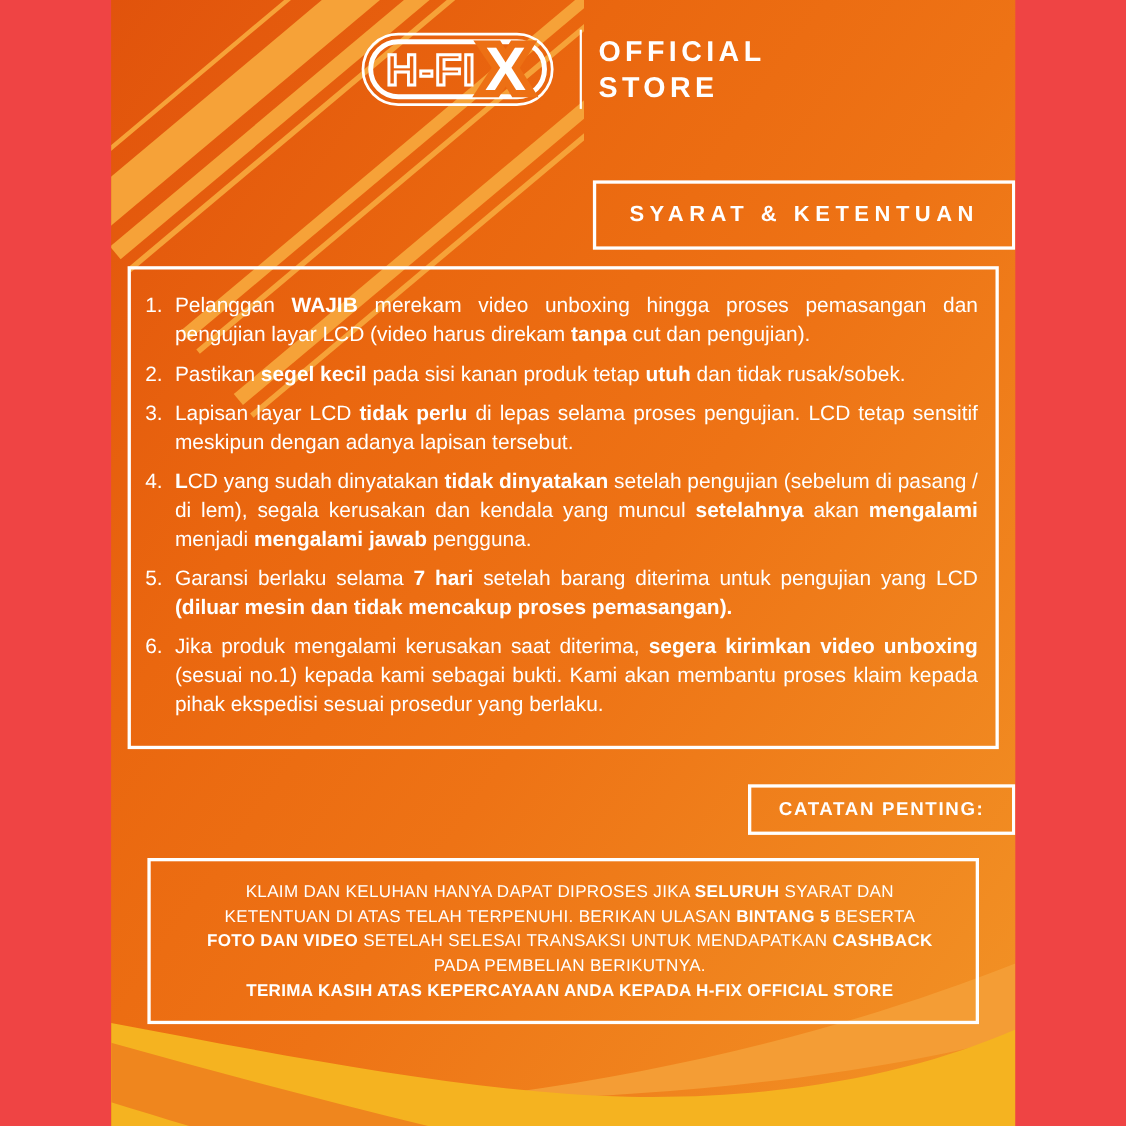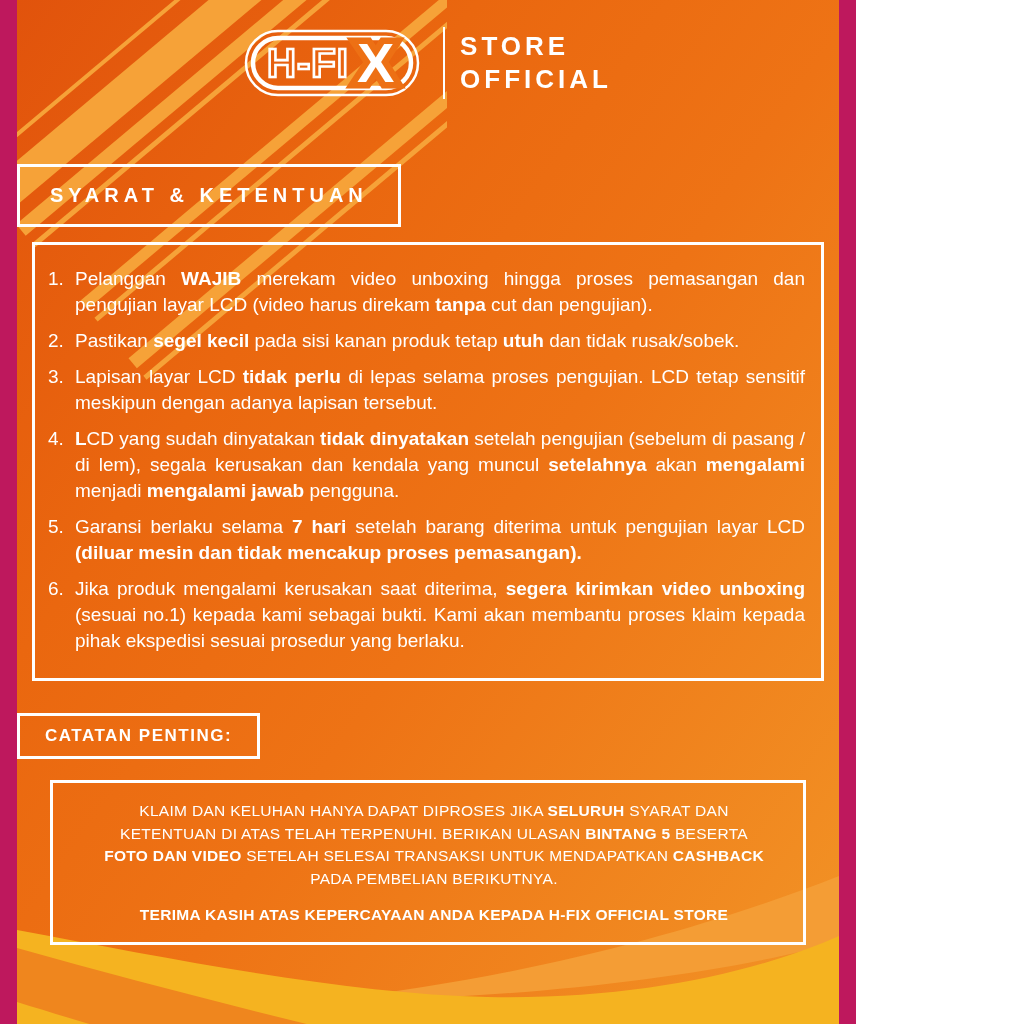--- a/index.html
+++ b/index.html
@@ -1,20 +1,20 @@
 <!DOCTYPE html>
 <html><head>
 <meta charset="utf-8">
 <style>
   * { margin:0; padding:0; box-sizing:border-box; }
   html,body { background:#ffffff; }
   .page {
     position:relative;
-    width:856px; height:1024px;
-    background:#be185d;
+    width:1024px; height:1024px;
+    background:#ef4444;
     overflow:hidden;
     font-family:"Liberation Sans", sans-serif;
   }
   .canvas {
     position:relative;
     width:822px; height:1024px;
     margin:0 auto;
     background:linear-gradient(125deg,#e1530c 0%, #ea670f 30%, #ee7315 55%, #f29426 100%);
     overflow:hidden;
     color:#ffffff;
@@ -29,21 +29,21 @@
     padding-top:26px;
     display:flex; justify-content:center; align-items:center;
     gap:15px;
   }
   .logo-divider { width:2px; height:72px; background:#ffffff; margin-left:2px; }
   .store-text {
     font-weight:bold; font-size:26px; letter-spacing:4px; line-height:33px;
   }
 
   
-  .center-row { display:flex; justify-content:flex-start; }
+  .center-row { display:flex; justify-content:flex-end; }
   .title-box {
     margin-top:64px;
     border:3px solid #ffffff;
     padding:17px 30px;
     font-size:20px; font-weight:bold; letter-spacing:5px;
   }
   .note-title-box {
     margin-top:32px;
     border:3px solid #ffffff;
     padding:10px 25px;
@@ -64,21 +64,21 @@
 
   
   .note-box {
     width:756px;
     margin:21px auto 0 auto;
     border:3px solid #ffffff;
     padding:17px 34px 15px 46px;
     text-align:center;
     font-size:15.5px; line-height:22.5px; letter-spacing:0.3px;
   }
-  .note-thanks { margin-top:14px; font-weight:bold; }
+  .note-thanks { font-weight:bold; }
 </style>
 </head>
 <body>
 
 <div class="page">
   <div class="canvas">
 
     <svg class="deco deco-stripes" width="430" height="520" viewBox="0 0 430 520">
       <g transform="translate(0,132) rotate(-40)" fill="#f6a238">
         <rect x="-60" y="0" width="640" height="4"></rect>
@@ -103,22 +103,22 @@
       <header class="logo-row">
         <svg width="182" height="74" viewBox="0 0 182 74">
           <rect x="2" y="5" width="172" height="64" rx="32" fill="none" stroke="#ffffff" stroke-width="2.5"></rect>
           <rect x="9" y="12" width="158" height="50" rx="25" fill="none" stroke="#ffffff" stroke-width="4.5"></rect>
           <text x="23" y="51" font-family="Liberation Sans, sans-serif" font-size="40" font-weight="bold" letter-spacing="1" fill="none" stroke="#ffffff" stroke-width="2.6">H-FI</text>
           <text x="113" y="56" font-family="Liberation Sans, sans-serif" font-size="56" font-weight="bold" fill="none" stroke="#ed7014" stroke-width="13">X</text>
           <text x="113" y="56" font-family="Liberation Sans, sans-serif" font-size="56" font-weight="bold" fill="#ffffff">X</text>
         </svg>
         <div class="logo-divider"></div>
         <div class="store-text">
+          <div>OFFICIAL</div>
           <div>STORE</div>
-          <div>OFFICIAL</div>
         </div>
       </header>
 
       <div class="center-row">
         <div class="title-box">
           <span>SYARAT &amp; KETENTUAN</span>
         </div>
       </div>
 
       <section class="terms-box">
@@ -134,21 +134,21 @@
             <div class="term-item">
               <span class="term-num">3.</span>
               <span class="term-text"><span>Lapisan layar LCD </span><b>tidak perlu</b><span> di lepas selama proses pengujian. LCD tetap sensitif meskipun dengan adanya lapisan tersebut.</span></span>
             </div>
             <div class="term-item">
               <span class="term-num">4.</span>
               <span class="term-text"><b>L</b><span>CD yang sudah dinyatakan </span><b>tidak dinyatakan</b><span> setelah pengujian (sebelum di pasang / di lem), segala kerusakan dan kendala yang muncul </span><b>setelahnya</b><span> akan </span><b>mengalami</b><span> menjadi </span><b>mengalami jawab</b><span> pengguna.</span></span>
             </div>
             <div class="term-item">
               <span class="term-num">5.</span>
-              <span class="term-text"><span>Garansi berlaku selama </span><b>7 hari</b><span> setelah barang diterima untuk pengujian layar LCD </span><b>(diluar mesin dan tidak mencakup proses pemasangan).</b></span>
+              <span class="term-text"><span>Garansi berlaku selama </span><b>7 hari</b><span> setelah barang diterima untuk pengujian yang LCD </span><b>(diluar mesin dan tidak mencakup proses pemasangan).</b></span>
             </div>
             <div class="term-item">
               <span class="term-num">6.</span>
               <span class="term-text"><span>Jika produk mengalami kerusakan saat diterima, </span><b>segera kirimkan video unboxing</b><span> (sesuai no.1) kepada kami sebagai bukti. Kami akan membantu proses klaim kepada pihak ekspedisi sesuai prosedur yang berlaku.</span></span>
             </div>
           </div>
       </section>
 
       <div class="center-row">
         <div class="note-title-box">

